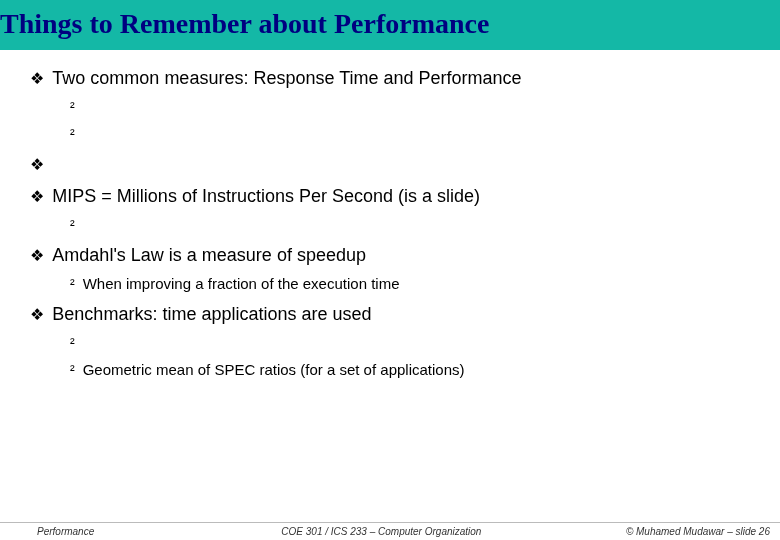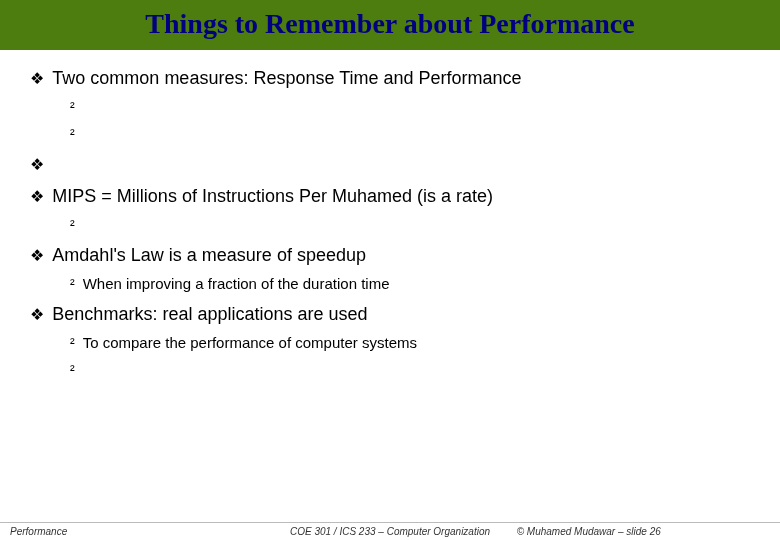--- a/index.html
+++ b/index.html
@@ -5,24 +5,23 @@
   * { margin: 0; padding: 0; box-sizing: border-box; }
   body {
     width: 780px;
     height: 540px;
     background: #fff;
     font-family: Arial, Helvetica, sans-serif;
     position: relative;
     overflow: hidden;
   }
   .title-bar {
-    background: #4d7c0f;
+    background: #14b8a6;
     width: 100%;
     padding: 8px 0 10px 0;
-    text-align: center;
   }
   .title-bar h1 {
     font-family: "Comic Sans MS", "Comic Sans", cursive;
     color: #000080;
     font-size: 28px;
     font-weight: bold;
   }
   .content {
     padding: 8px 30px 0 30px;
   }
@@ -60,23 +59,23 @@
     width: 100%;
     border-top: 1px solid #bbb;
     display: flex;
     justify-content: space-between;
     align-items: center;
     padding: 3px 10px;
     font-size: 10px;
     font-style: italic;
     color: #333;
   }
-  .footer .left { text-align: left; flex: 1; }
-  .footer .center { text-align: center; flex: 1; }
-  .footer .right { flex: 1; }
+  .footer .left { text-align: left; flex: 1; margin-left: 27px; }
+  .footer .center { text-align: left; flex: 1; }
+  .footer .right { text-align: right; flex: 1; }
 </style>
 </head>
 <body>
 
 <div class="title-bar">
   <h1>Things to Remember about Performance</h1>
 </div>
 
 <div class="content">
 
@@ -90,45 +89,45 @@
   <div class="b2">
     <span class="marker">²</span>
   </div>
 
   <div class="b1">
     <span class="marker">❖</span>
   </div>
 
   <div class="b1">
     <span class="marker">❖</span>
-    <span>MIPS = Millions of Instructions Per Muhamed (is a rate)</span>
+    <span>MIPS = Millions of Instructions Per Second (is a slide)</span>
   </div>
   <div class="b2">
     <span class="marker">²</span>
   </div>
 
   <div class="b1">
     <span class="marker">❖</span>
     <span>Amdahl's Law is a measure of speedup</span>
   </div>
   <div class="b2">
     <span class="marker">²</span>
-    <span>When improving a fraction of the duration time</span>
+    <span>When improving a fraction of the execution time</span>
   </div>
 
   <div class="b1">
     <span class="marker">❖</span>
-    <span>Benchmarks: real applications are used</span>
+    <span>Benchmarks: time applications are used</span>
   </div>
   <div class="b2">
     <span class="marker">²</span>
-    <span>To compare the performance of computer systems</span>
   </div>
   <div class="b2">
     <span class="marker">²</span>
+    <span>Geometric mean of SPEC ratios (for a set of applications)</span>
   </div>
 
 </div>
 
 <div class="footer">
   <span class="left">Performance</span>
   <span class="center">COE 301 / ICS 233 – Computer Organization</span>
   <span class="right">© Muhamed Mudawar – slide 26</span>
 </div>
 

